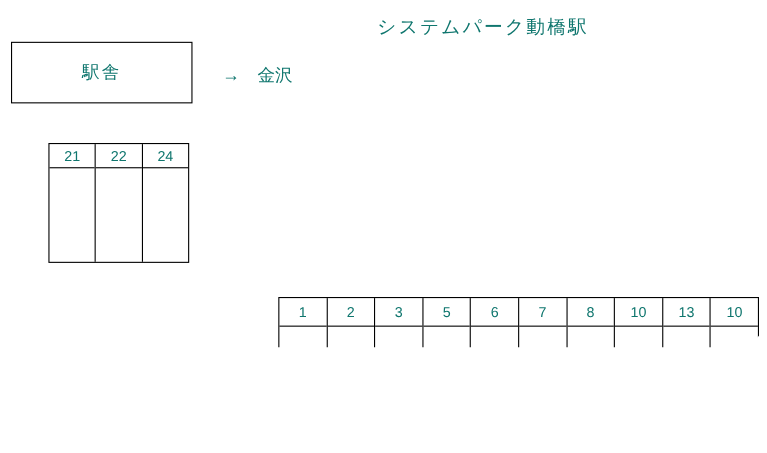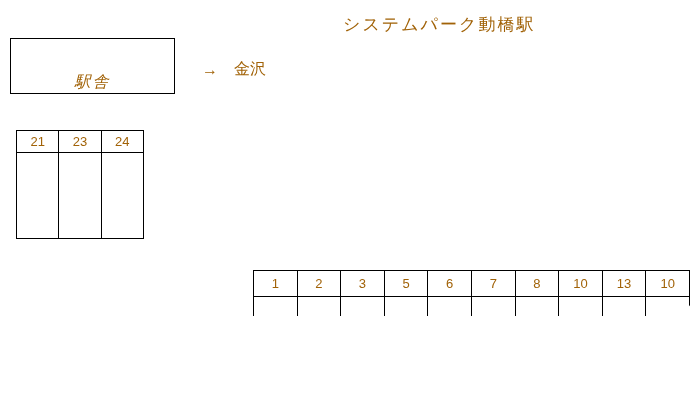--- a/index.html
+++ b/index.html
@@ -5,65 +5,64 @@
   html, body {
     margin: 0;
     padding: 0;
     background: #ffffff;
   }
   .canvas {
     position: relative;
     width: 697px;
     height: 316px;
     background: #ffffff;
-    color: #a16207;
+    color: #0f766e;
     font-family: "Liberation Sans", "DejaVu Sans", sans-serif;
     overflow: hidden;
     border-radius: 30px;
   }
   .title {
     position: absolute;
     left: 343px;
     top: 13px;
     font-size: 17px;
     letter-spacing: 2px;
     white-space: nowrap;
   }
   .station-box {
     position: absolute;
     left: 10px;
     top: 38px;
     width: 163px;
     height: 54px;
     border: 1px solid #000000;
     display: flex;
-    align-items: flex-end;
+    align-items: center;
     justify-content: center;
     font-size: 16px;
     letter-spacing: 2px;
-    font-style: italic;
   }
   .direction {
     position: absolute;
     left: 202px;
     top: 59px;
     font-size: 16px;
     display: flex;
     align-items: center;
     gap: 16px;
     white-space: nowrap;
   }
   .lot {
     position: absolute;
     display: flex;
     border: 1px solid #000000;
     box-sizing: border-box;
   }
   .lot-left {
-    left: 16px;
+    left: 44px;
     top: 130px;
     width: 128px;
     height: 109px;
   }
   .lot-right {
     left: 253px;
     top: 270px;
     width: 437px;
     height: 129px;
   }
@@ -105,21 +104,21 @@
     <span>→</span>
     <span>金沢</span>
   </div>
 
   <div class="lot lot-left">
     <div class="cell">
       <div class="cell-num">21</div>
       <div class="cell-body"></div>
     </div>
     <div class="cell">
-      <div class="cell-num">23</div>
+      <div class="cell-num">22</div>
       <div class="cell-body"></div>
     </div>
     <div class="cell">
       <div class="cell-num">24</div>
       <div class="cell-body"></div>
     </div>
   </div>
 
   <div class="lot lot-right">
     <div class="cell">

